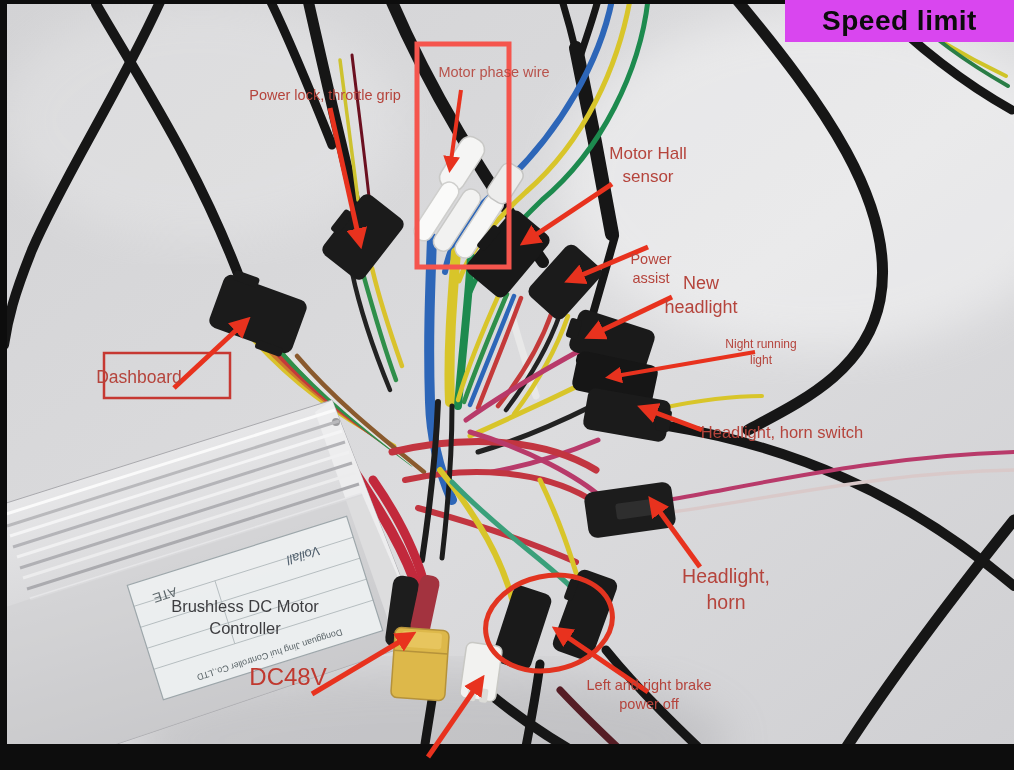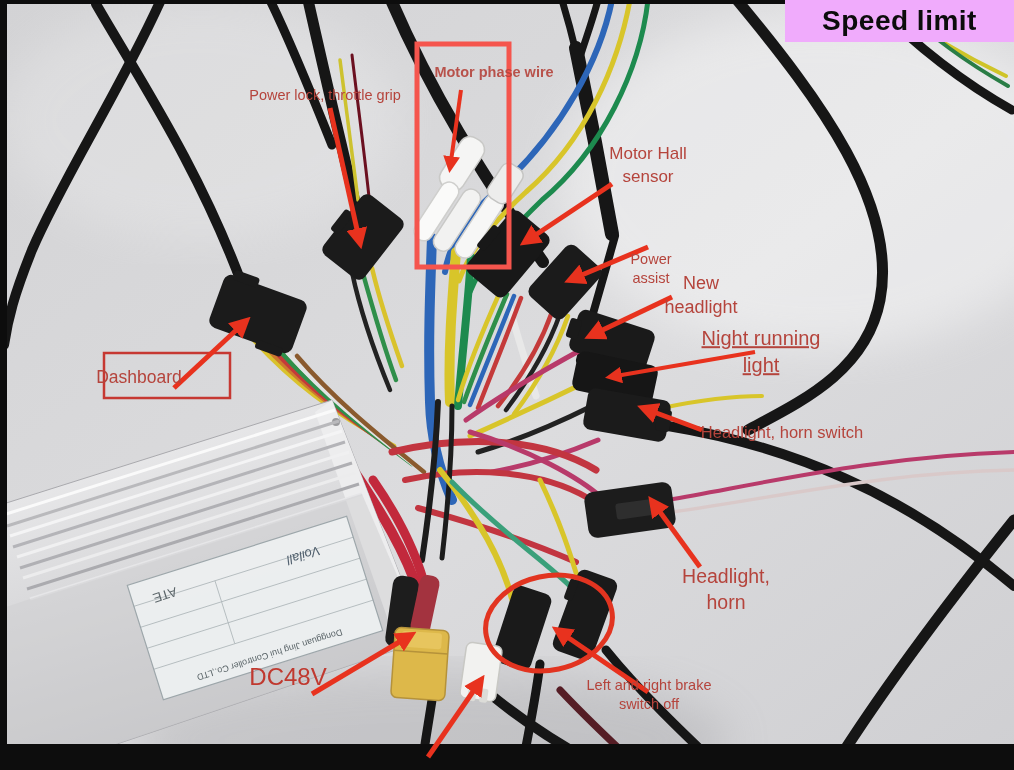--- a/index.html
+++ b/index.html
@@ -3,21 +3,21 @@
 <meta charset="utf-8">
 <style>
   html,body{margin:0;padding:0;background:#222;}
   .stage{position:relative;width:1014px;height:770px;overflow:hidden;
          background:#d8d8da;font-family:"Liberation Sans",sans-serif;}
   .stage svg{position:absolute;left:0;top:0;}
   .frame{position:absolute;background:#0d0d0d;z-index:6;}
   .label{position:absolute;z-index:8;color:#b5443c;text-align:center;
          transform:translate(-50%,-50%);white-space:nowrap;line-height:1.34;}
   .banner{position:absolute;z-index:9;right:0;top:0;width:229px;height:42px;
-          background:#f0abfc;display:flex;align-items:center;justify-content:center;
+          background:#d946ef;display:flex;align-items:center;justify-content:center;
           color:#0c0c0c;font-weight:bold;font-size:28px;letter-spacing:.5px;}
   .overlay{z-index:7;pointer-events:none;}
   .photo{z-index:1;}
 </style>
 </head>
 <body>
 
 <div class="stage">
 
   <svg class="photo" width="1014" height="770" viewBox="0 0 1014 770">
@@ -244,59 +244,63 @@
       <line x1="755" y1="352" x2="610" y2="377" stroke-width="4" marker-end="url(#ah)"></line>
       <line x1="702" y1="430" x2="643" y2="408" marker-end="url(#ah)"></line>
       <line x1="174" y1="388" x2="246" y2="321" marker-end="url(#ah)"></line>
       <line x1="700" y1="567" x2="652" y2="501" marker-end="url(#ah)"></line>
       <line x1="312" y1="694" x2="411" y2="635" marker-end="url(#ah)"></line>
       <line x1="428" y1="757" x2="481" y2="680" marker-end="url(#ah)"></line>
       <line x1="648" y1="692" x2="557" y2="630" marker-end="url(#ah)"></line>
     </g>
   </svg>
 
-  <div class="label" style="left:494px;top:73px;font-size:14.5px;opacity:.9;font-weight:bold;">Motor phase wire</div>
+  <div class="label" style="left:494px;top:73px;font-size:14.5px;opacity:.9;">Motor phase wire</div>
 
   <div class="label" style="left:325px;top:96px;font-size:14.5px;">Power lock, throttle grip</div>
 
   <div class="label" style="left:648px;top:166px;font-size:17px;">
     <div>Motor Hall</div>
     <div>sensor</div>
   </div>
 
   <div class="label" style="left:651px;top:233px;font-size:14.5px;margin-top:36px;">
     <div>Power</div>
     <div>assist</div>
   </div>
 
   <div class="label" style="left:701px;top:295px;font-size:18px;">
     <div>New</div>
     <div>headlight</div>
   </div>
 
-  <div class="label" style="left:761px;top:352px;font-size:20px;text-decoration:underline;">
+  <div class="label" style="left:761px;top:352px;font-size:12px;">
     <div>Night running</div>
     <div>light</div>
   </div>
 
   <div class="label" style="left:782px;top:424px;font-size:16.5px;margin-top:8px;">Headlight, horn switch</div>
 
   <div class="label" style="left:139px;top:378px;font-size:17.5px;">Dashboard</div>
 
   <div class="label" style="left:726px;top:589px;font-size:19.5px;text-align:center;">
     <div>Headlight,</div>
     <div>horn</div>
   </div>
 
+  <div class="label" style="left:245px;top:617px;font-size:16.5px;color:#3d3d40;">
+    <div>Brushless DC Motor</div>
+    <div>Controller</div>
+  </div>
 
   <div class="label" style="left:288px;top:677px;font-size:24px;color:#c0392f;">DC48V</div>
 
 
   <div class="label" style="left:649px;top:683px;font-size:14.5px;margin-top:12px;">
     <div>Left and right brake</div>
-    <div>switch off</div>
+    <div>power off</div>
   </div>
 
   <div class="banner">
     <span>Speed limit</span>
   </div>
 
 </div>
 
 </body></html>

